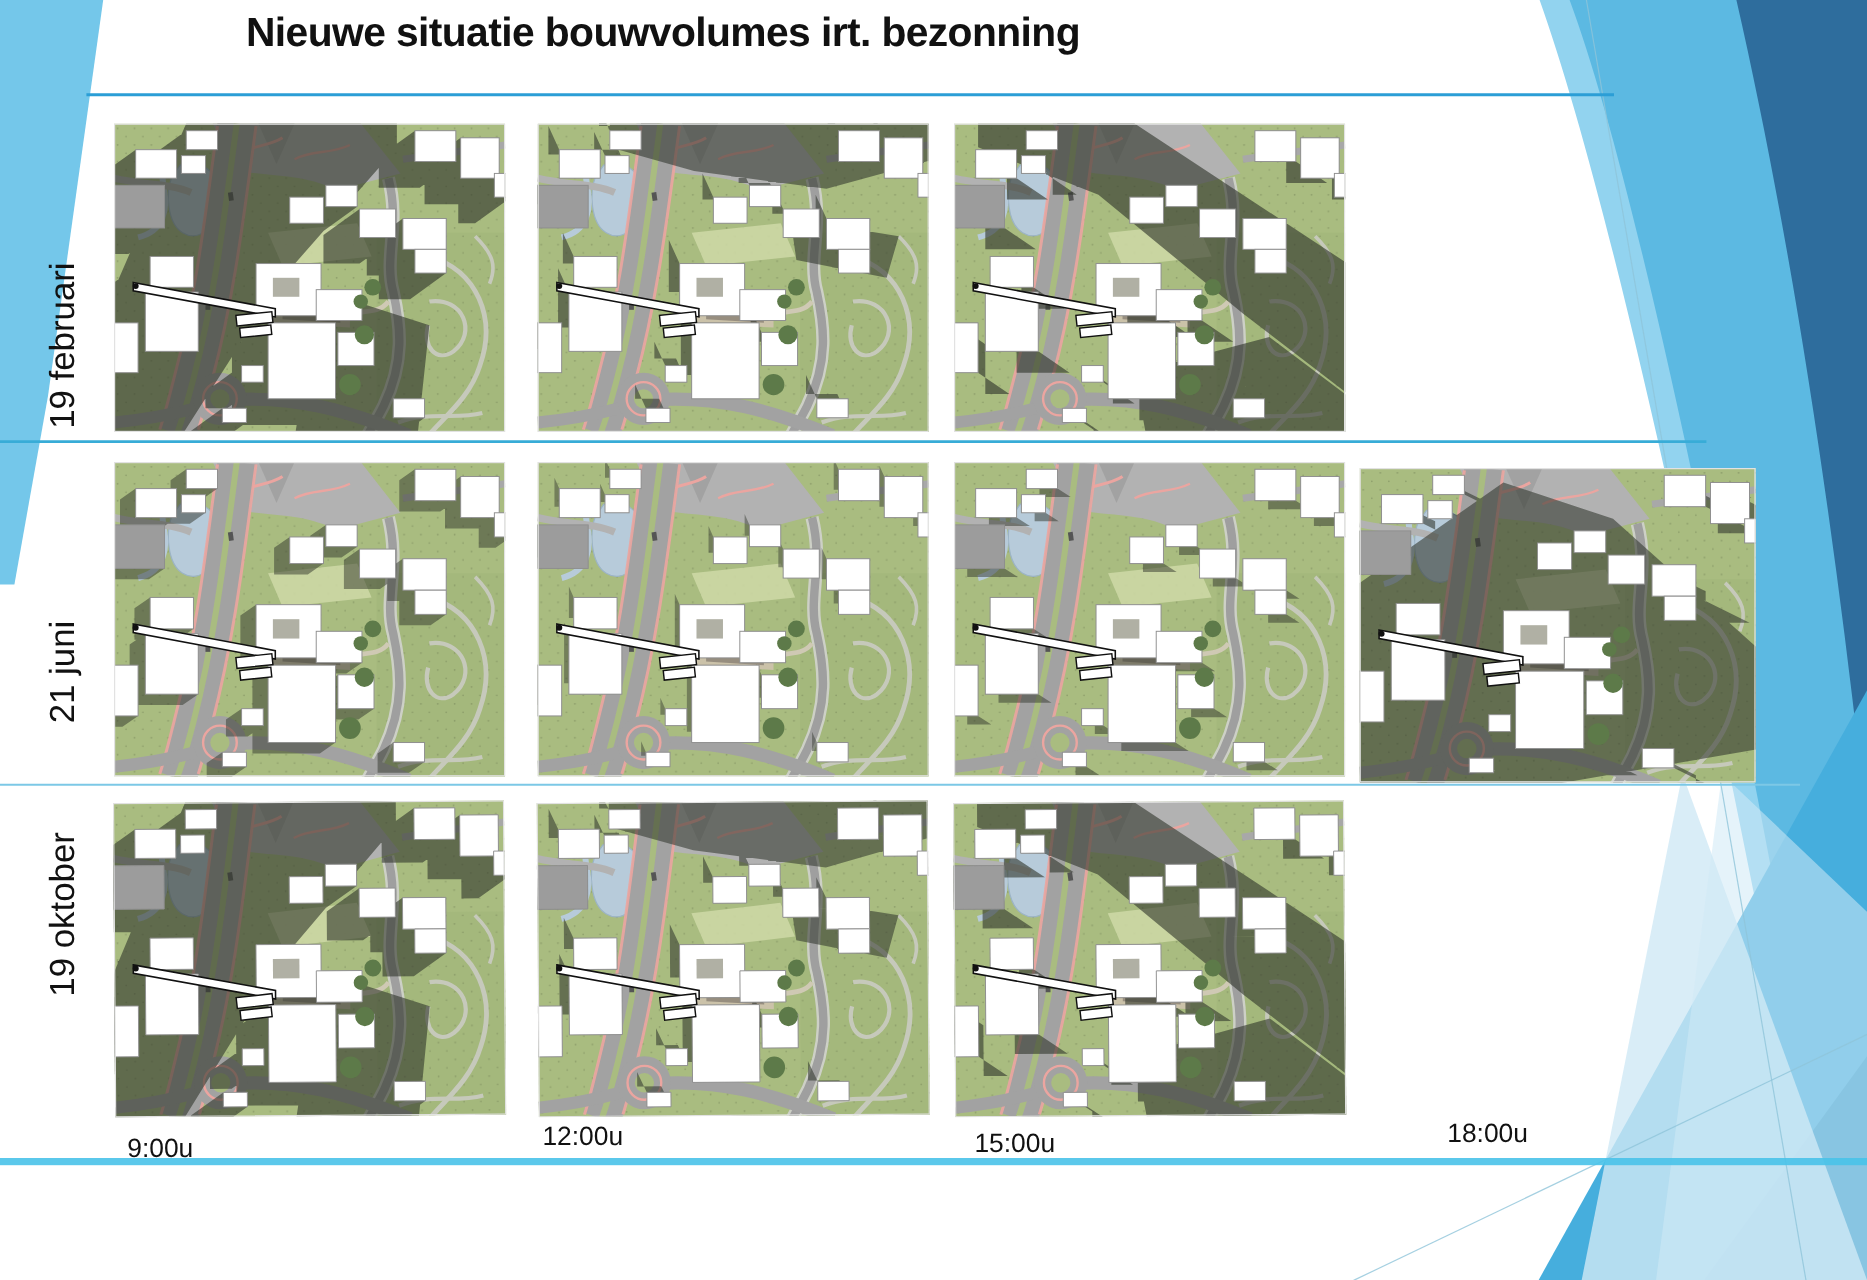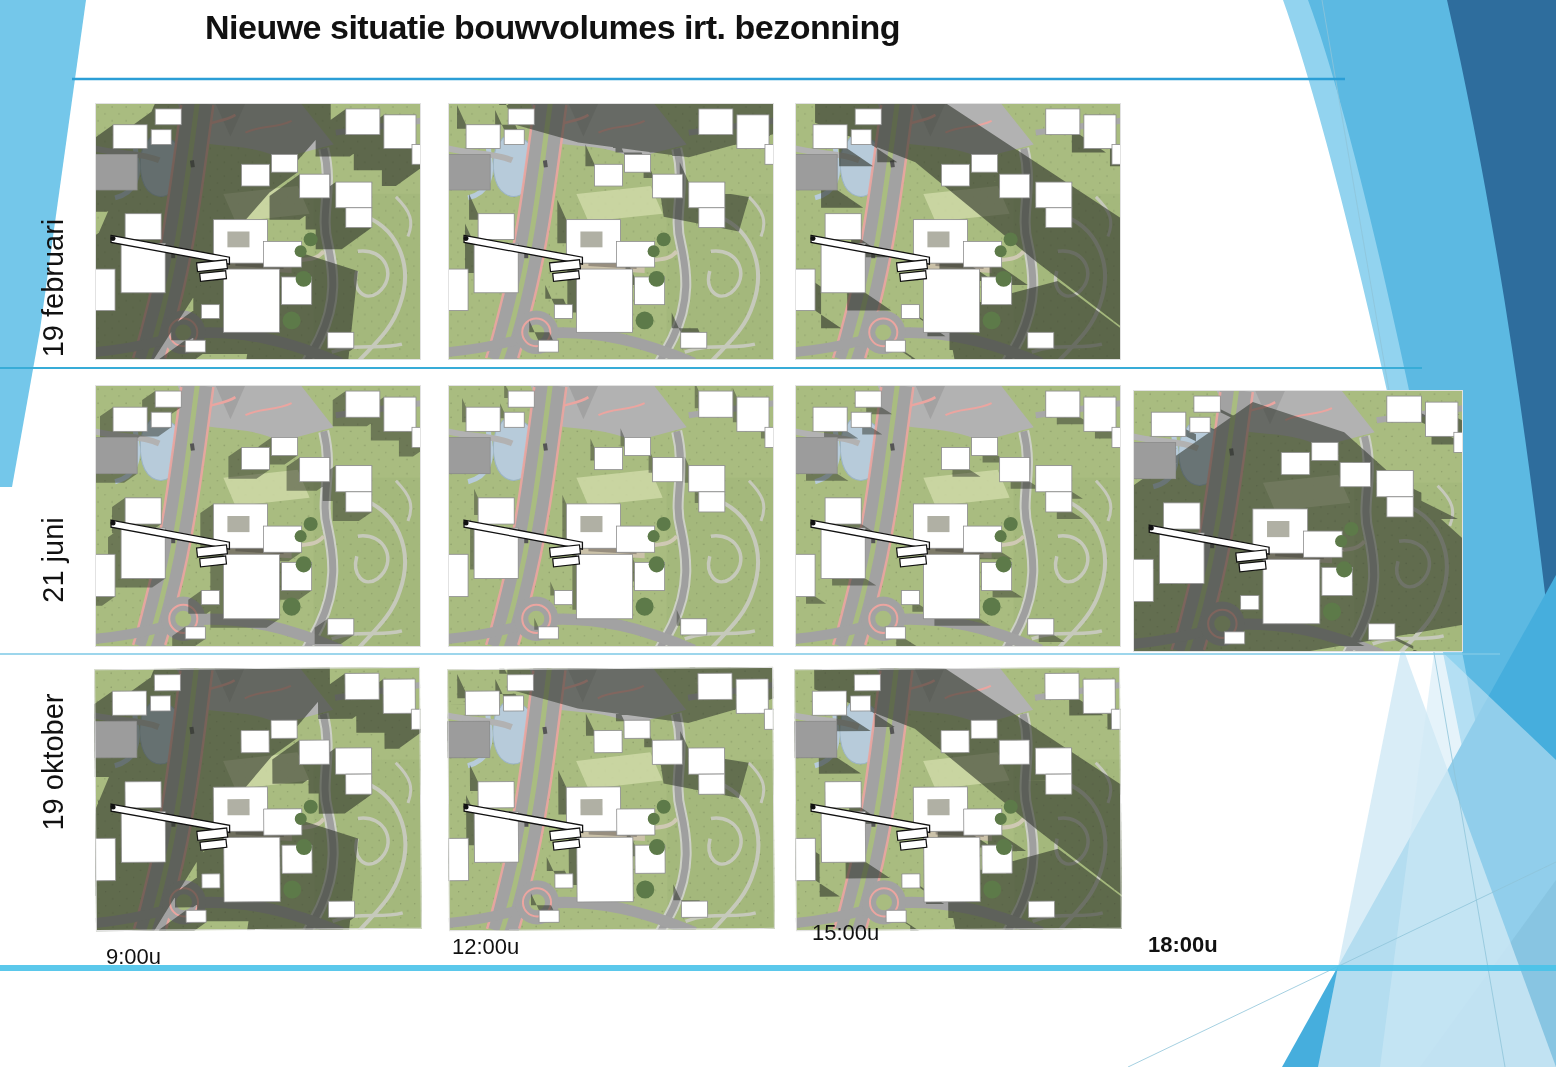--- a/index.html
+++ b/index.html
@@ -61,22 +61,22 @@
   </svg>
 
   <h1 class="title">Nieuwe situatie bouwvolumes irt. bezonning</h1>
 
   <div class="row-label" style="left:53px;top:288px;">19 februari</div>
   <div class="row-label" style="left:53px;top:560px;">21 juni</div>
   <div class="row-label" style="left:53px;top:762px;">19 oktober</div>
 
   <div class="time-label" style="left:106px;top:944px;">9:00u</div>
   <div class="time-label" style="left:452px;top:934px;text-align:center;">12:00u</div>
-  <div class="time-label" style="left:812px;top:920px;">15:00u</div>
-  <div class="time-label" style="left:1148px;top:932px;font-weight:bold;">18:00u</div>
+  <div class="time-label" style="left:812px;top:940px;">15:00u</div>
+  <div class="time-label" style="left:1206px;top:932px;">18:00u</div>
 
   <div id="tiles">
       <div class="tile" style="left: 95px; top: 103px; width: 326px; height: 257px;">
   <svg viewBox="0 0 325 260" preserveAspectRatio="none">
     <defs>
       <pattern id="spk0" width="14" height="14" patternUnits="userSpaceOnUse">
         <circle cx="3" cy="4" r="0.8" fill="#77865a"></circle>
         <circle cx="10" cy="11" r="0.7" fill="#77865a"></circle>
       </pattern>
     </defs>

